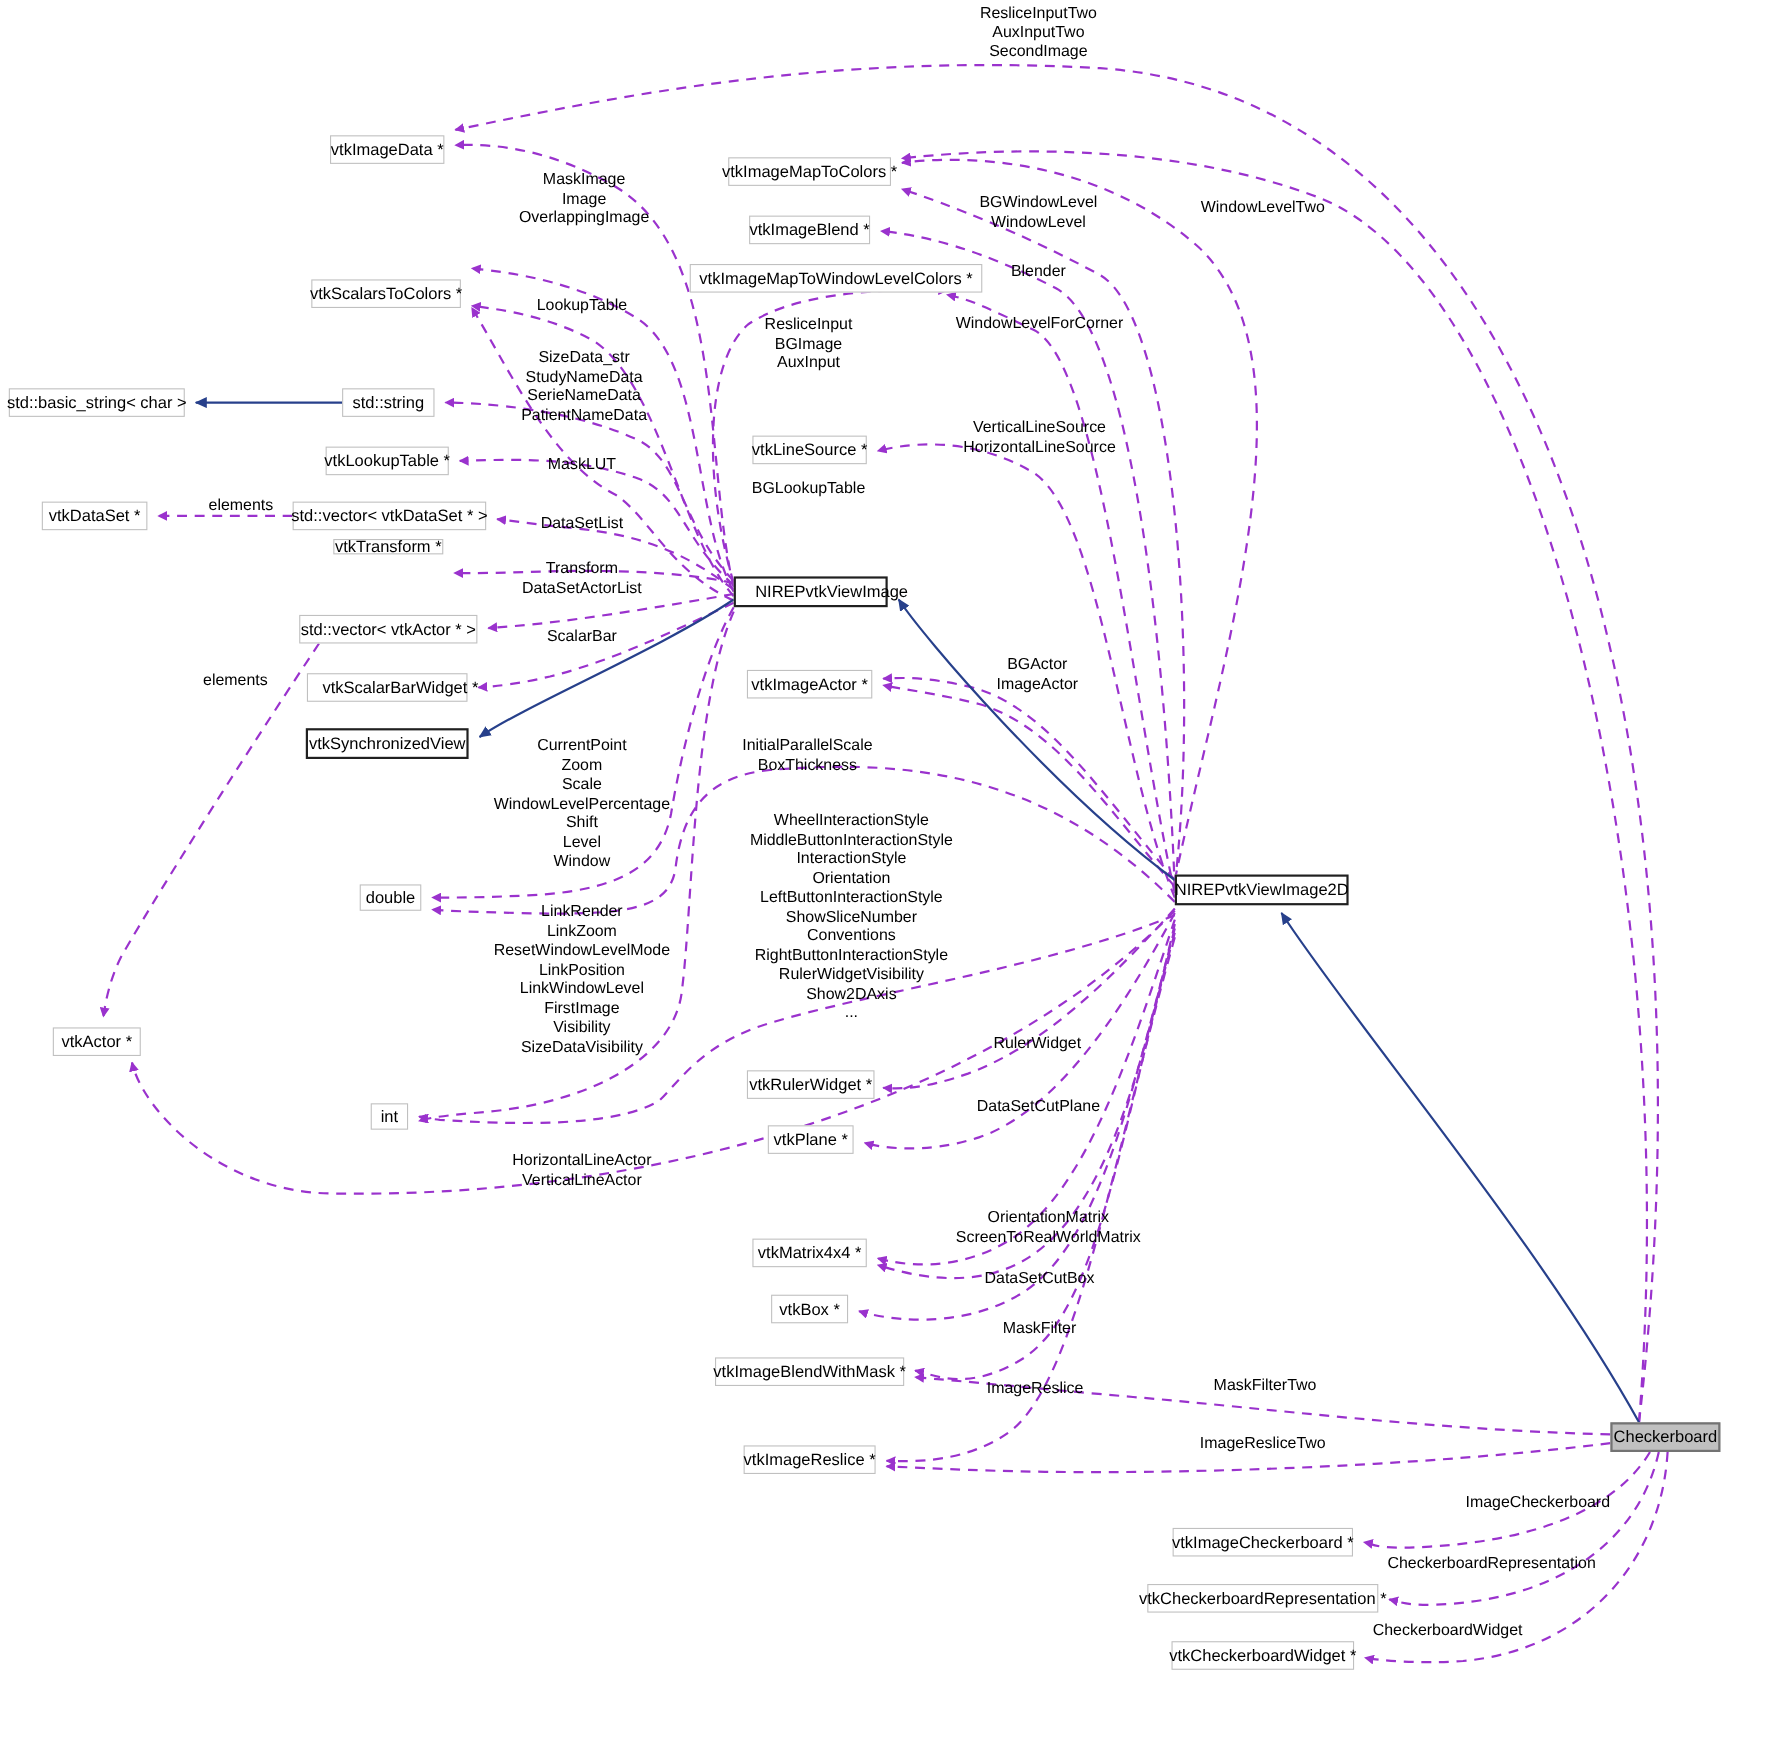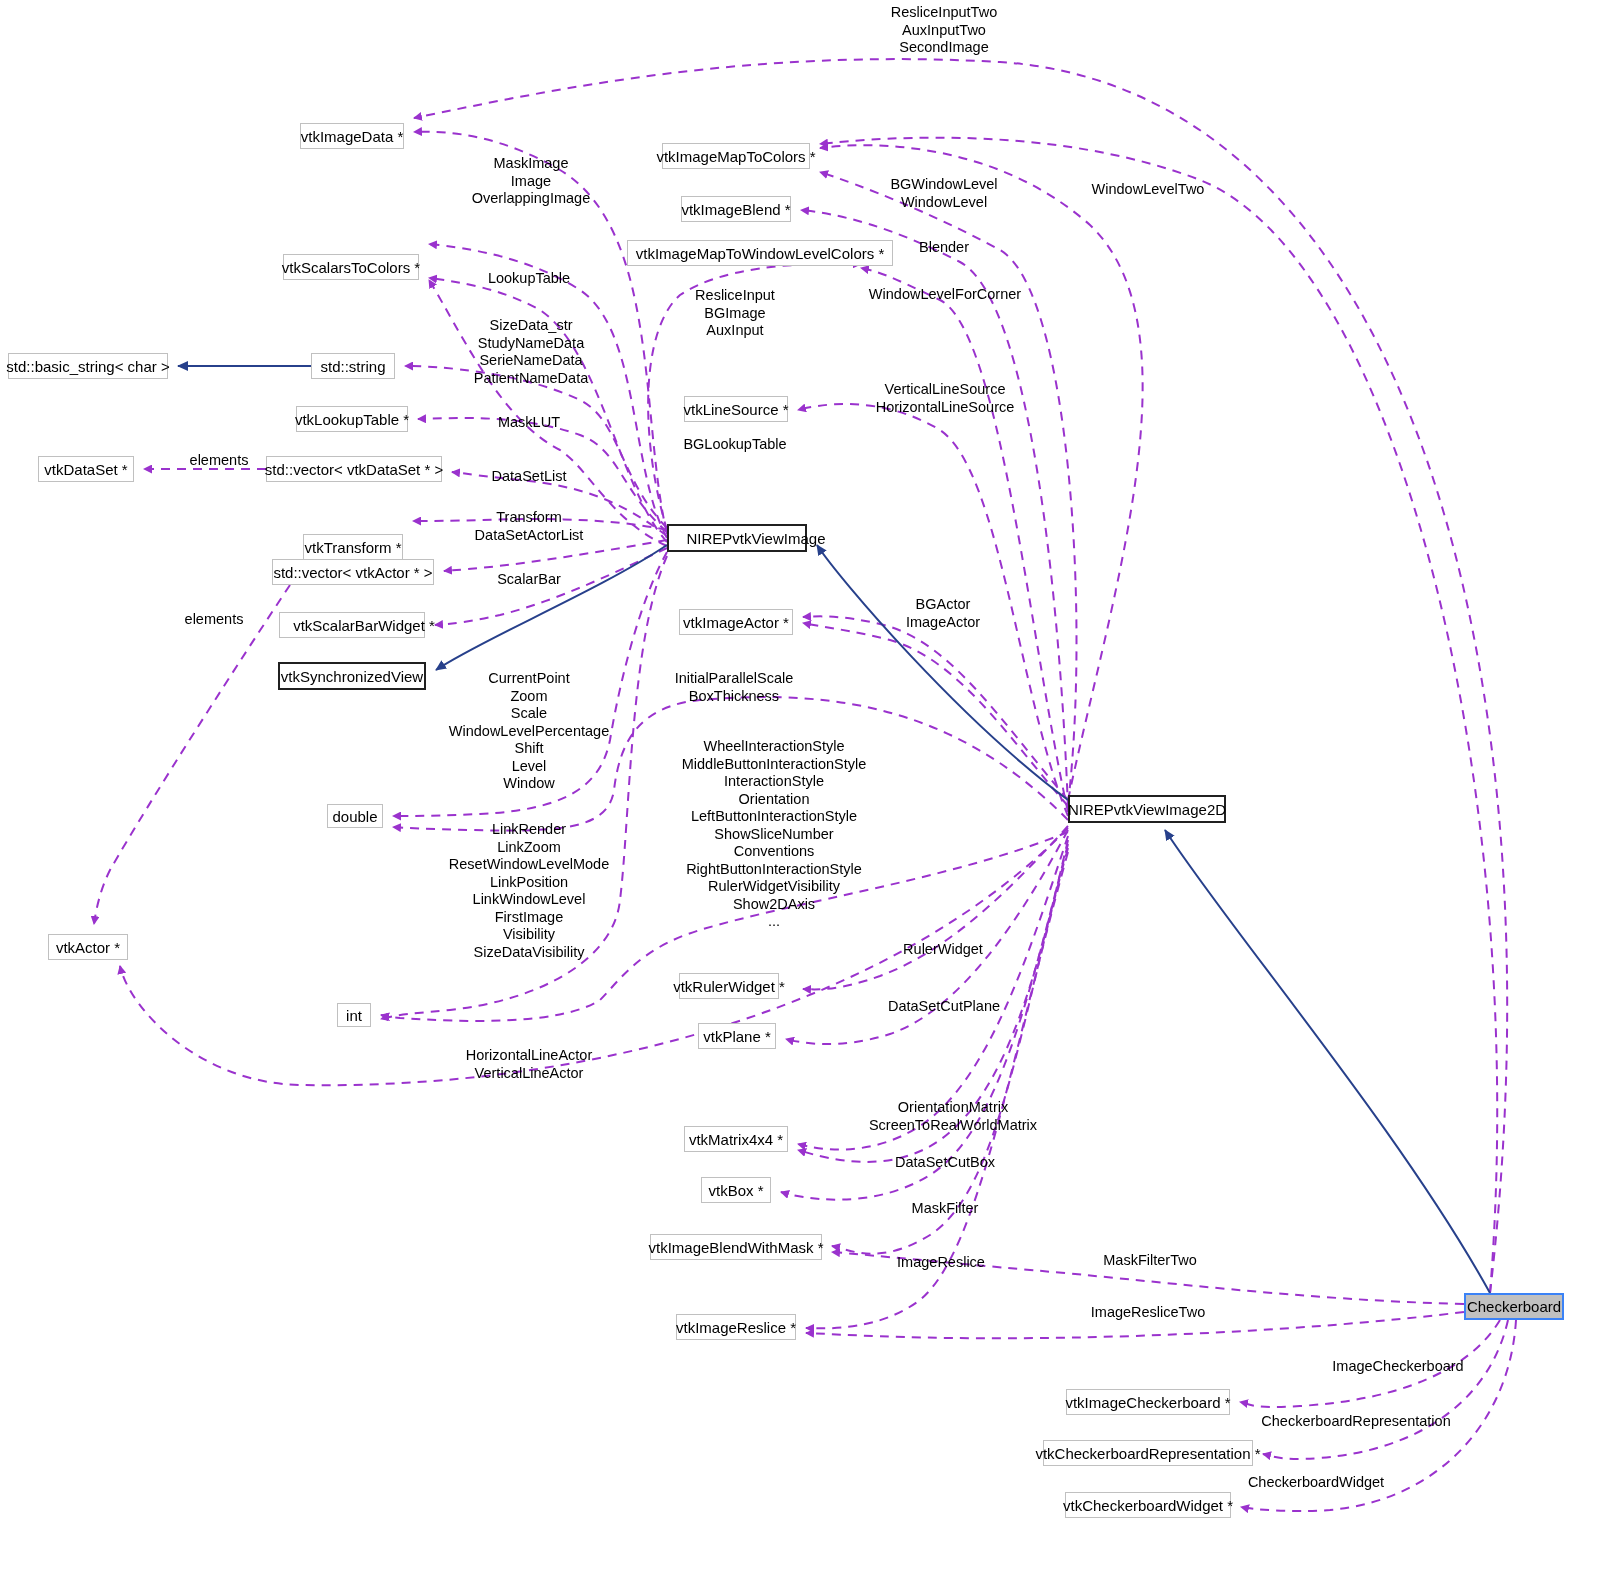--- a/index.html
+++ b/index.html
@@ -17,21 +17,21 @@
     border:1px solid #c0c0c0;
     background:#ffffff;
     color:#000000;
     font-size:15px;
     line-height:1;
     display:flex;align-items:center;justify-content:center;
     white-space:nowrap;
     padding:0 7px;
   }
   .node.thick{border:2px solid #202020;}
-  .node.current{border:2px solid #3b82f6;background:#c0c0c0;}
+  .node.current{border:2px solid #737373;background:#c0c0c0;}
   .elabel{
     position:absolute;
     font-size:14.5px;
     color:#000000;
     white-space:nowrap;
     line-height:17.5px;
     text-align:center;
     transform:translateX(-50%);
   }
 </style>
@@ -162,21 +162,21 @@
       </div>
       <div class="node" style="left: 296px; top: 406px; width: 112px; height: 26px;">
         <span>vtkLookupTable *</span>
       </div>
       <div class="node" style="left: 38px; top: 456px; width: 96px; height: 26px;">
         <span>vtkDataSet *</span>
       </div>
       <div class="node" style="left: 266px; top: 456px; width: 176px; height: 26px;">
         <span>std::vector&lt; vtkDataSet * &gt;</span>
       </div>
-      <div class="node" style="left: 303px; top: 534px; width: 100px; height: 26px;">
+      <div class="node" style="left: 303px; top: 490px; width: 100px; height: 14px;">
         <span>vtkTransform *</span>
       </div>
       <div class="node thick" style="left: 667px; top: 524px; width: 140px; height: 28px; padding-left: 45px;">
         <span>NIREPvtkViewImage</span>
       </div>
       <div class="node" style="left: 272px; top: 559px; width: 162px; height: 26px;">
         <span>std::vector&lt; vtkActor * &gt;</span>
       </div>
       <div class="node" style="left: 679px; top: 609px; width: 114px; height: 26px;">
         <span>vtkImageActor *</span>
@@ -186,21 +186,21 @@
       </div>
       <div class="node thick" style="left: 278px; top: 662px; width: 148px; height: 28px;">
         <span>vtkSynchronizedView</span>
       </div>
       <div class="node" style="left: 327px; top: 804px; width: 56px; height: 24px;">
         <span>double</span>
       </div>
       <div class="node thick" style="left: 1068px; top: 795px; width: 158px; height: 28px;">
         <span>NIREPvtkViewImage2D</span>
       </div>
-      <div class="node" style="left: 679px; top: 973px; width: 100px; height: 26px;">
+      <div class="node" style="left: 679px; top: 973px; width: 116px; height: 26px;">
         <span>vtkRulerWidget *</span>
       </div>
       <div class="node" style="left: 337px; top: 1003px; width: 34px; height: 24px;">
         <span>int</span>
       </div>
       <div class="node" style="left: 698px; top: 1023px; width: 78px; height: 26px;">
         <span>vtkPlane *</span>
       </div>
       <div class="node" style="left: 48px; top: 934px; width: 80px; height: 26px;">
         <span>vtkActor *</span>

